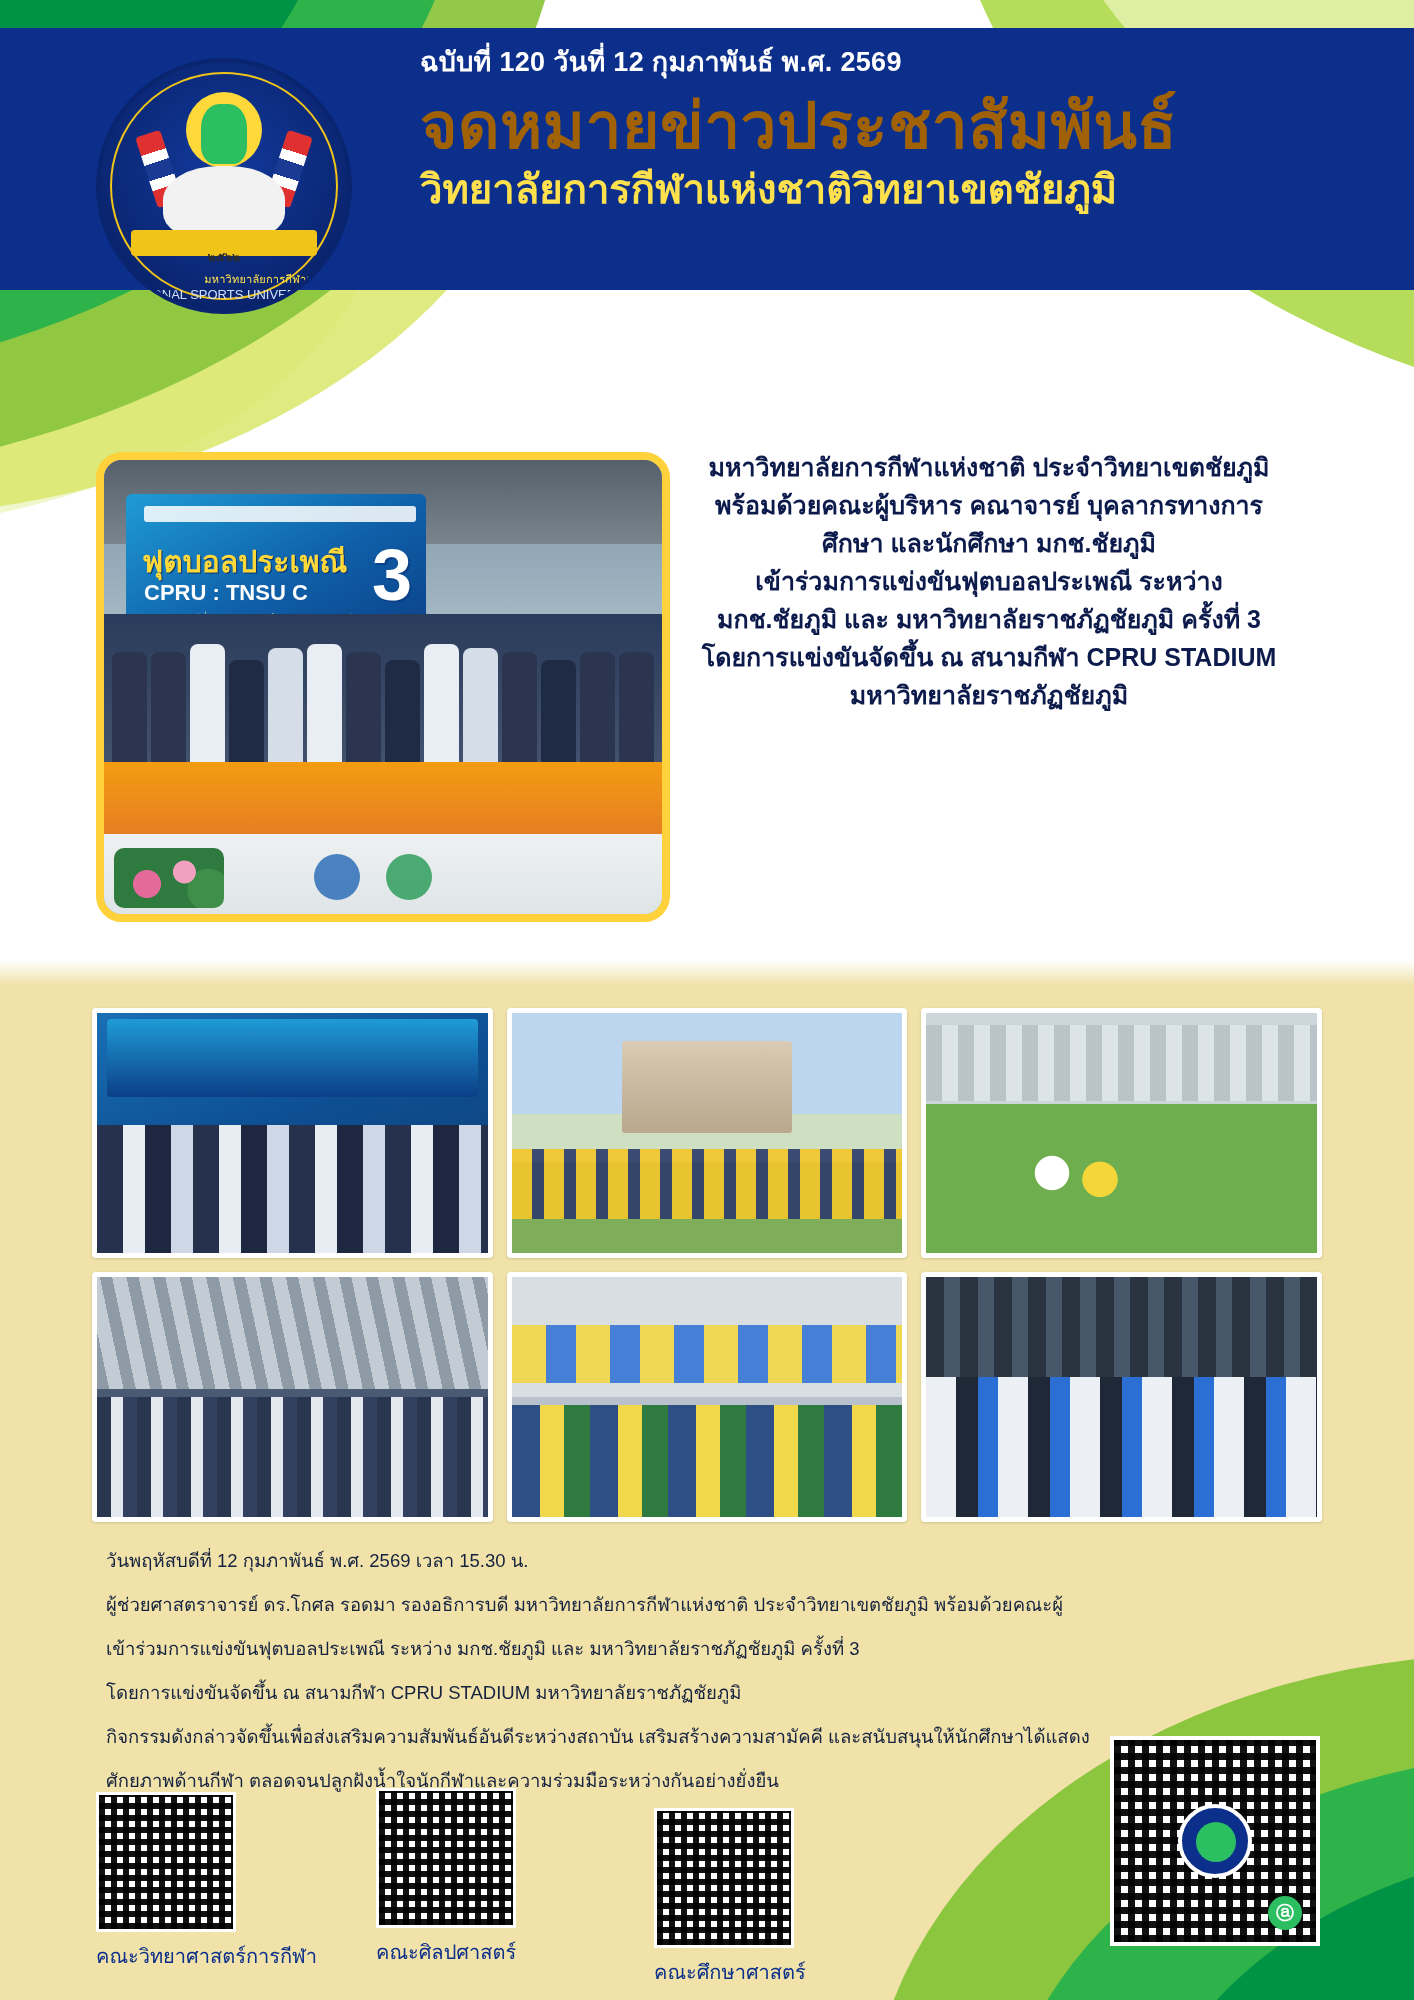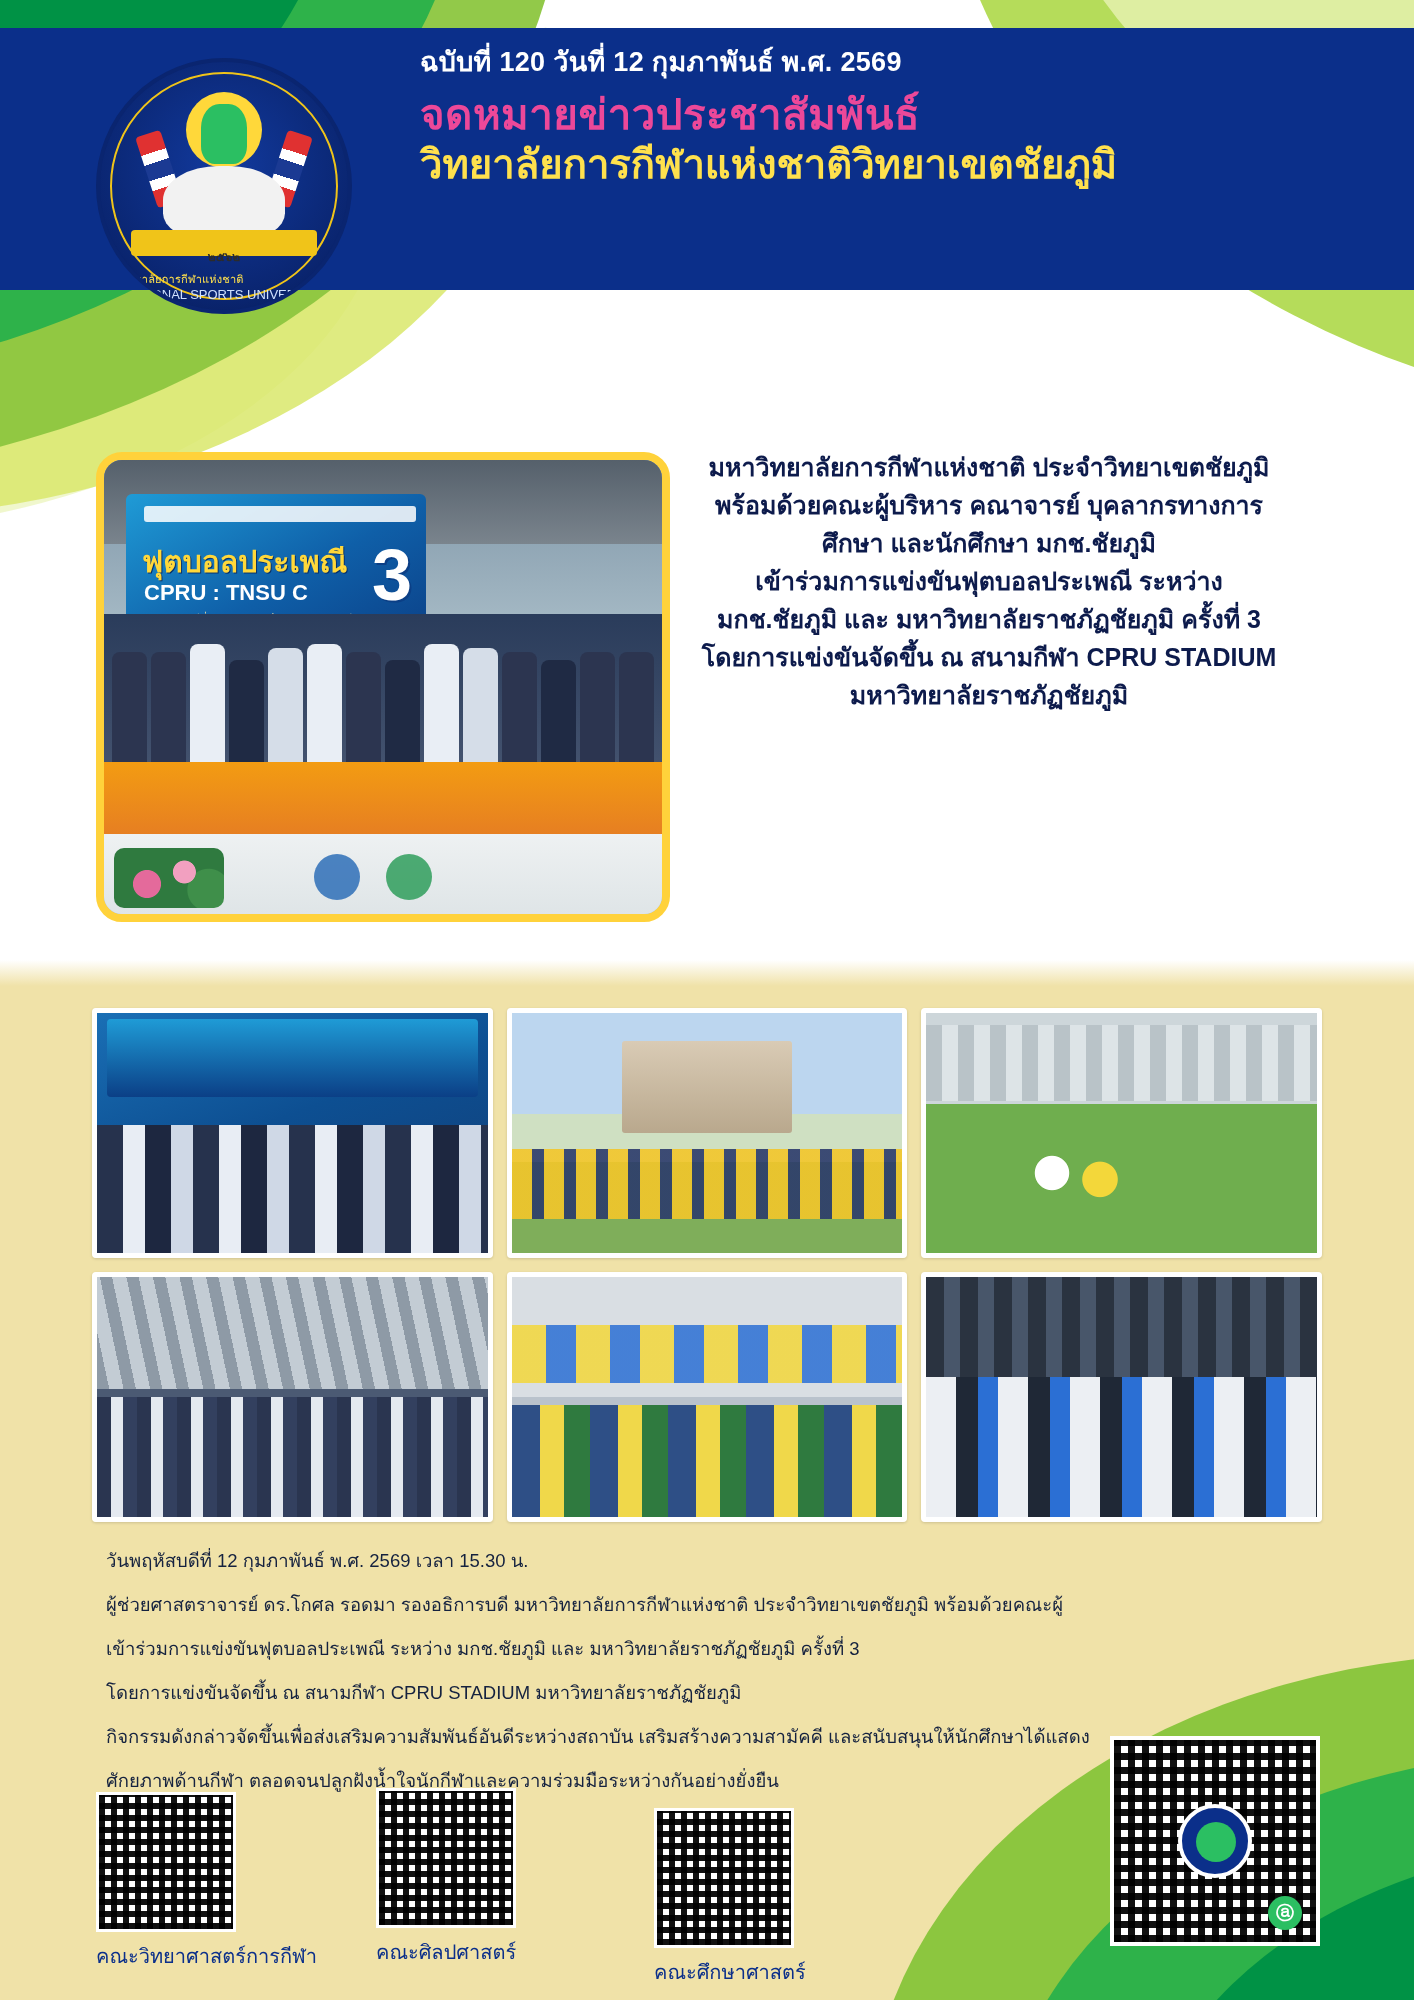--- a/index.html
+++ b/index.html
@@ -103,23 +103,23 @@
     z-index: 6;
     color: #ffffff;
   }
   .issue-line {
     font-size: 27px;
     font-weight: bold;
     letter-spacing: .3px;
     margin-bottom: 8px;
   }
   .title-main {
-    font-size: 42px;
+    font-size: 64px;
     font-weight: bold;
-    color: #ec4899;
+    color: #a16207;
     line-height: 1.12;
     letter-spacing: .5px;
   }
   .title-sub {
     font-size: 40px;
     font-weight: bold;
     color: #ffe14d;
     line-height: 1.2;
     margin-top: 2px;
   }
@@ -183,21 +183,21 @@
     position: absolute;
     bottom: 54px; left: 50%;
     transform: translateX(-50%);
     width: 186px; height: 26px;
     background: #f0c419;
     border-radius: 4px;
   }
   .logo-caption {
     position: absolute;
     bottom: 22px; left: 0; right: 0;
-    text-align: left;
+    text-align: right;
     color: #ffe14d;
     font-size: 11px;
     letter-spacing: .2px;
   }
   .logo-caption2 {
     position: absolute;
     bottom: 8px; left: 0; right: 0;
     text-align: center;
     color: #cfe0ff;
     font-size: 13px;

